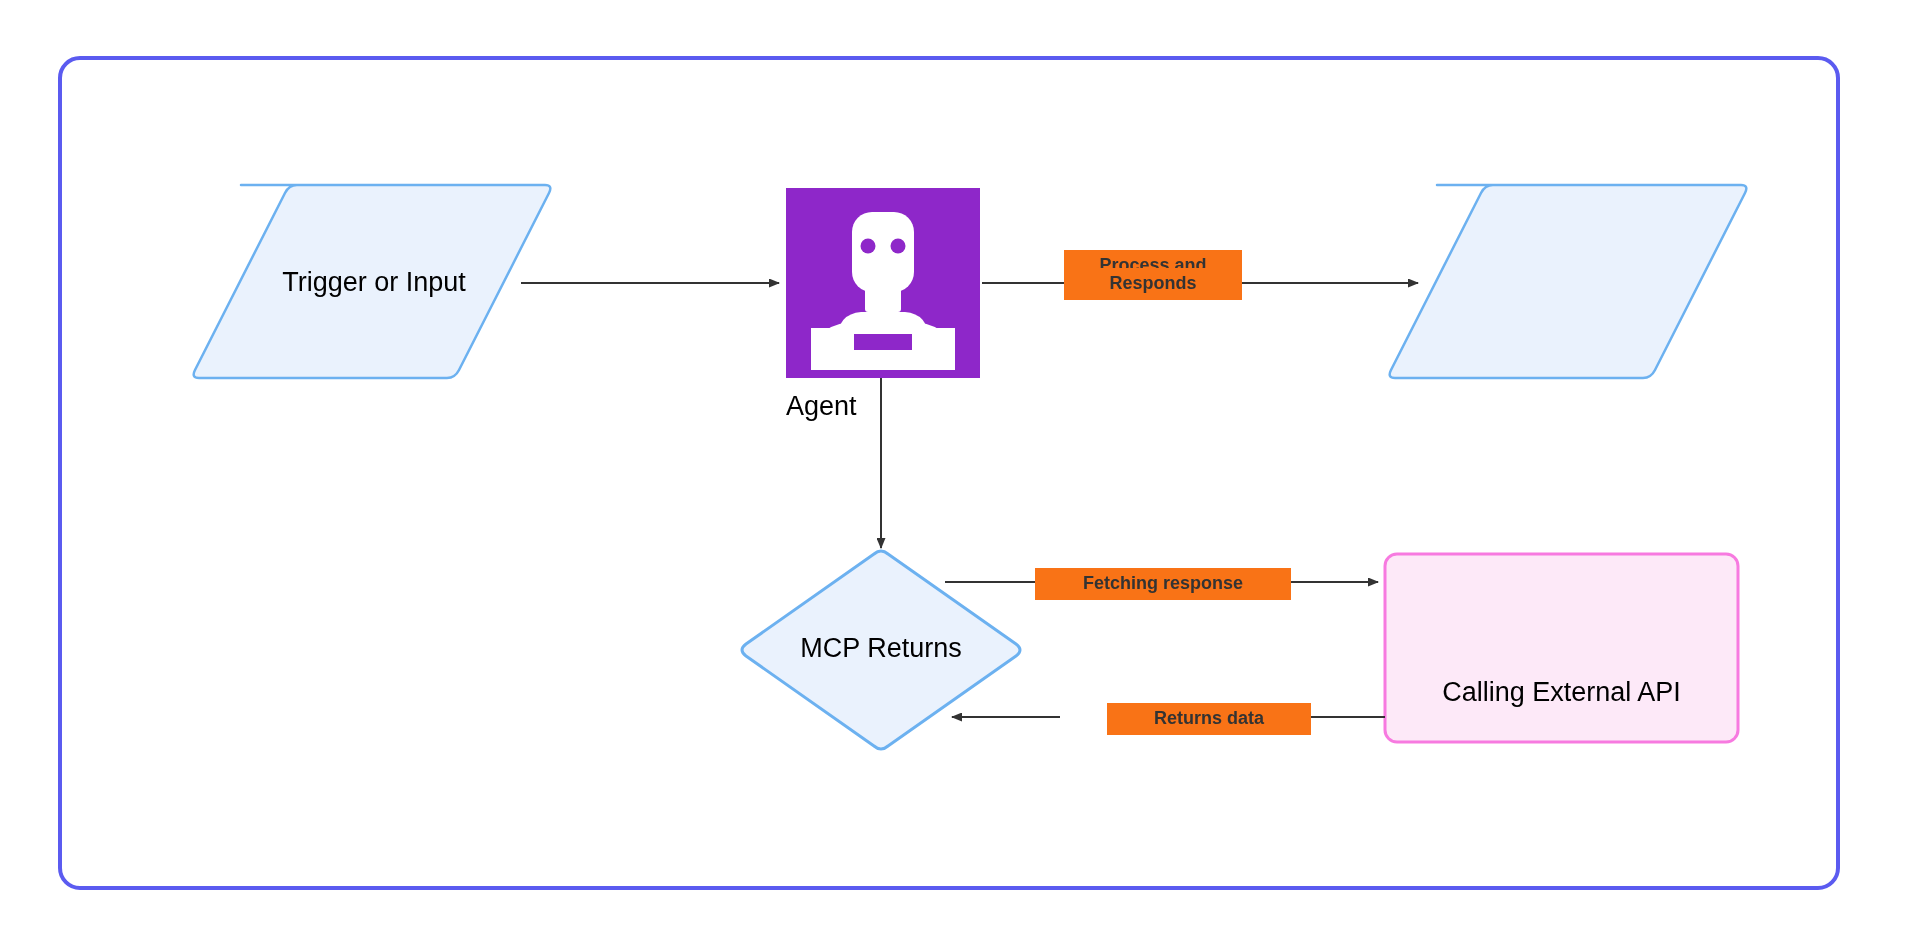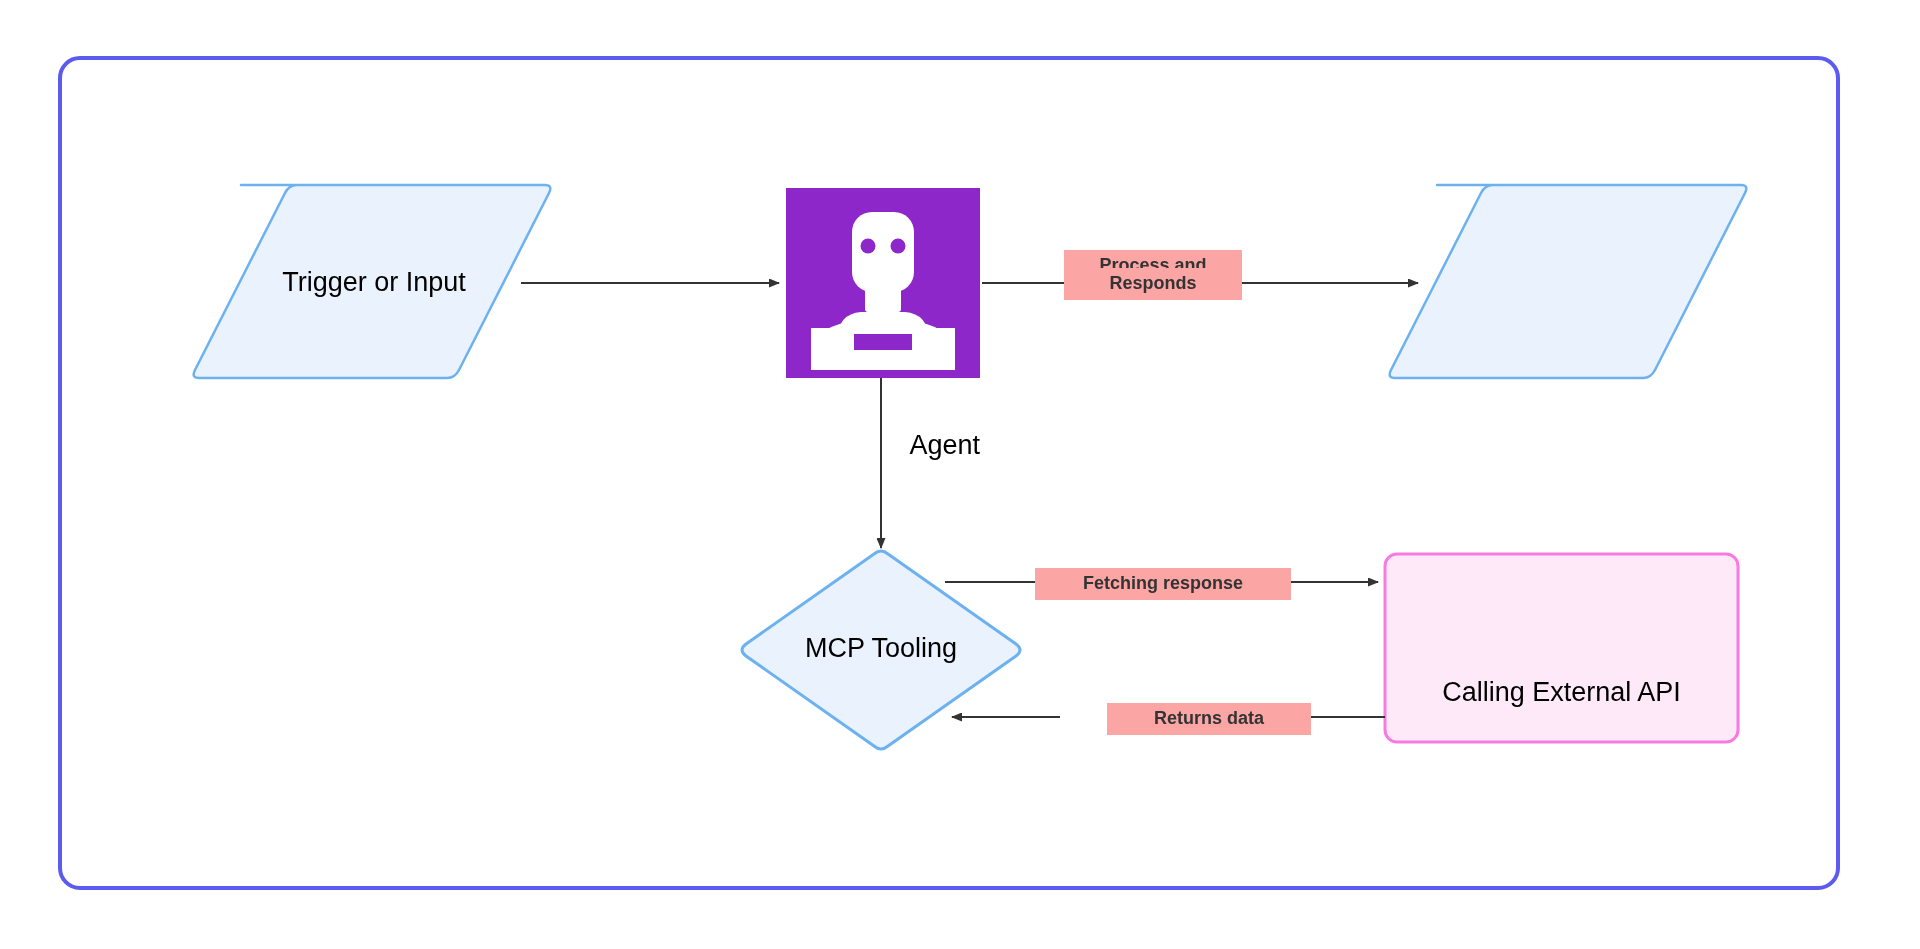--- a/index.html
+++ b/index.html
@@ -58,21 +58,21 @@
   }
   .edge-label {
     position: absolute;
     font-family: "Liberation Sans", sans-serif;
     font-size: 18px;
     font-weight: 700;
     color: #333333;
     white-space: nowrap;
     text-align: center;
     line-height: 1.75;
-    background: #fca5a5;
+    background: #f97316;
     padding: 0 4px;
   }
 
   
   .agent-block {
     position: absolute;
     left: 786px;
     top: 188px;
     width: 194px;
     height: 190px;
@@ -82,22 +82,21 @@
     position: absolute;
     left: 0; top: 0;
     width: 194px;
     height: 190px;
   }
   .agent-caption {
     position: absolute;
     left: 786px;
     top: 390px;
     width: 194px;
-    text-align: right;
-    margin-top: 39px;
+    text-align: left;
   }
 </style>
 </head>
 <body>
 
 <div id="canvas">
 
   <div class="outer-frame"></div>
 
   <svg class="shapes-svg" viewBox="0 0 1920 949">
@@ -126,21 +125,21 @@
     <line x1="945" y1="582" x2="1035" y2="582" stroke="#333333" stroke-width="2"></line>
     <line x1="1282" y1="582" x2="1378" y2="582" stroke="#333333" stroke-width="2" marker-end="url(#arrowhead)"></line>
 
     <line x1="1385" y1="717" x2="1255" y2="717" stroke="#333333" stroke-width="2"></line>
     <line x1="1060" y1="717" x2="952" y2="717" stroke="#333333" stroke-width="2" marker-end="url(#arrowhead)"></line>
   </svg>
 
   <div class="node-label" style="left:199px; top:266px; width:350px;">Trigger or Input</div>
 
 
-  <div class="node-label" style="left:738px; top:632px; width:286px;">MCP Tooling</div>
+  <div class="node-label" style="left:738px; top:632px; width:286px;">MCP Returns</div>
 
   <div class="node-label" style="left:1385px; top:632px; width:353px;margin-top:44px;">Calling External API</div>
 
   <div class="agent-block">
     <svg class="agent-icon-svg" viewBox="0 0 194 190">
 
       <rect x="66" y="24" width="62" height="80" rx="20" ry="20" fill="#ffffff"></rect>
       <circle cx="82" cy="58" r="7.5" fill="#8e27c9"></circle>
       <circle cx="112" cy="58" r="7.5" fill="#8e27c9"></circle>
 

